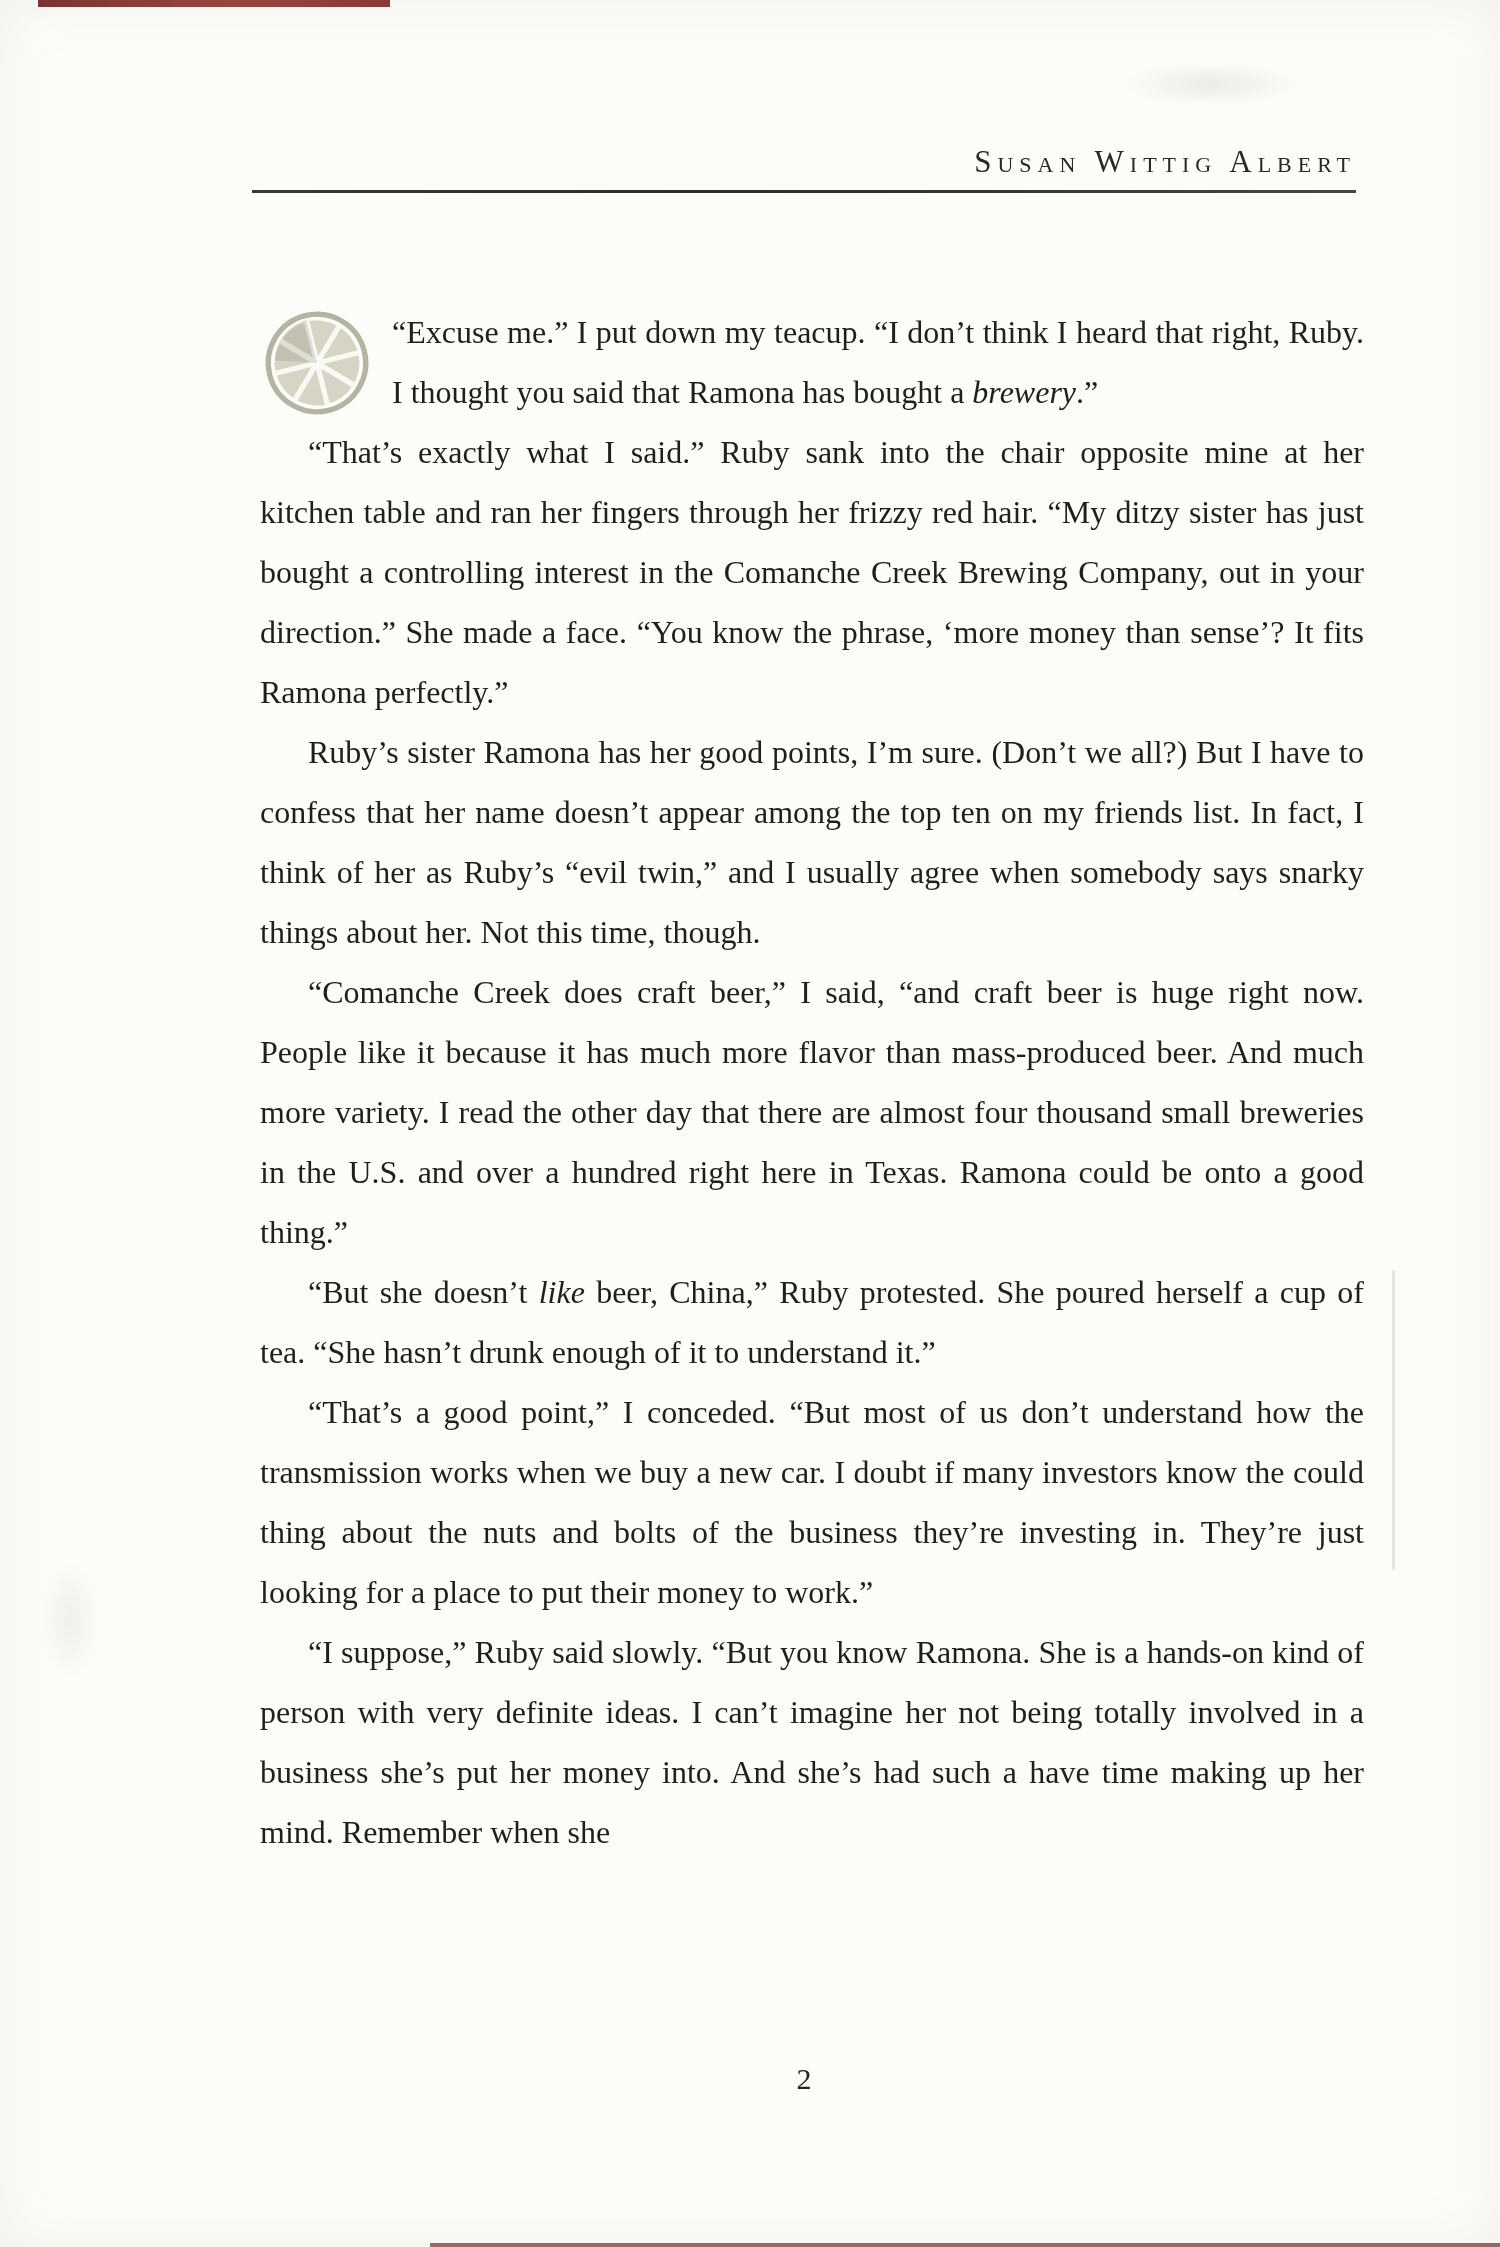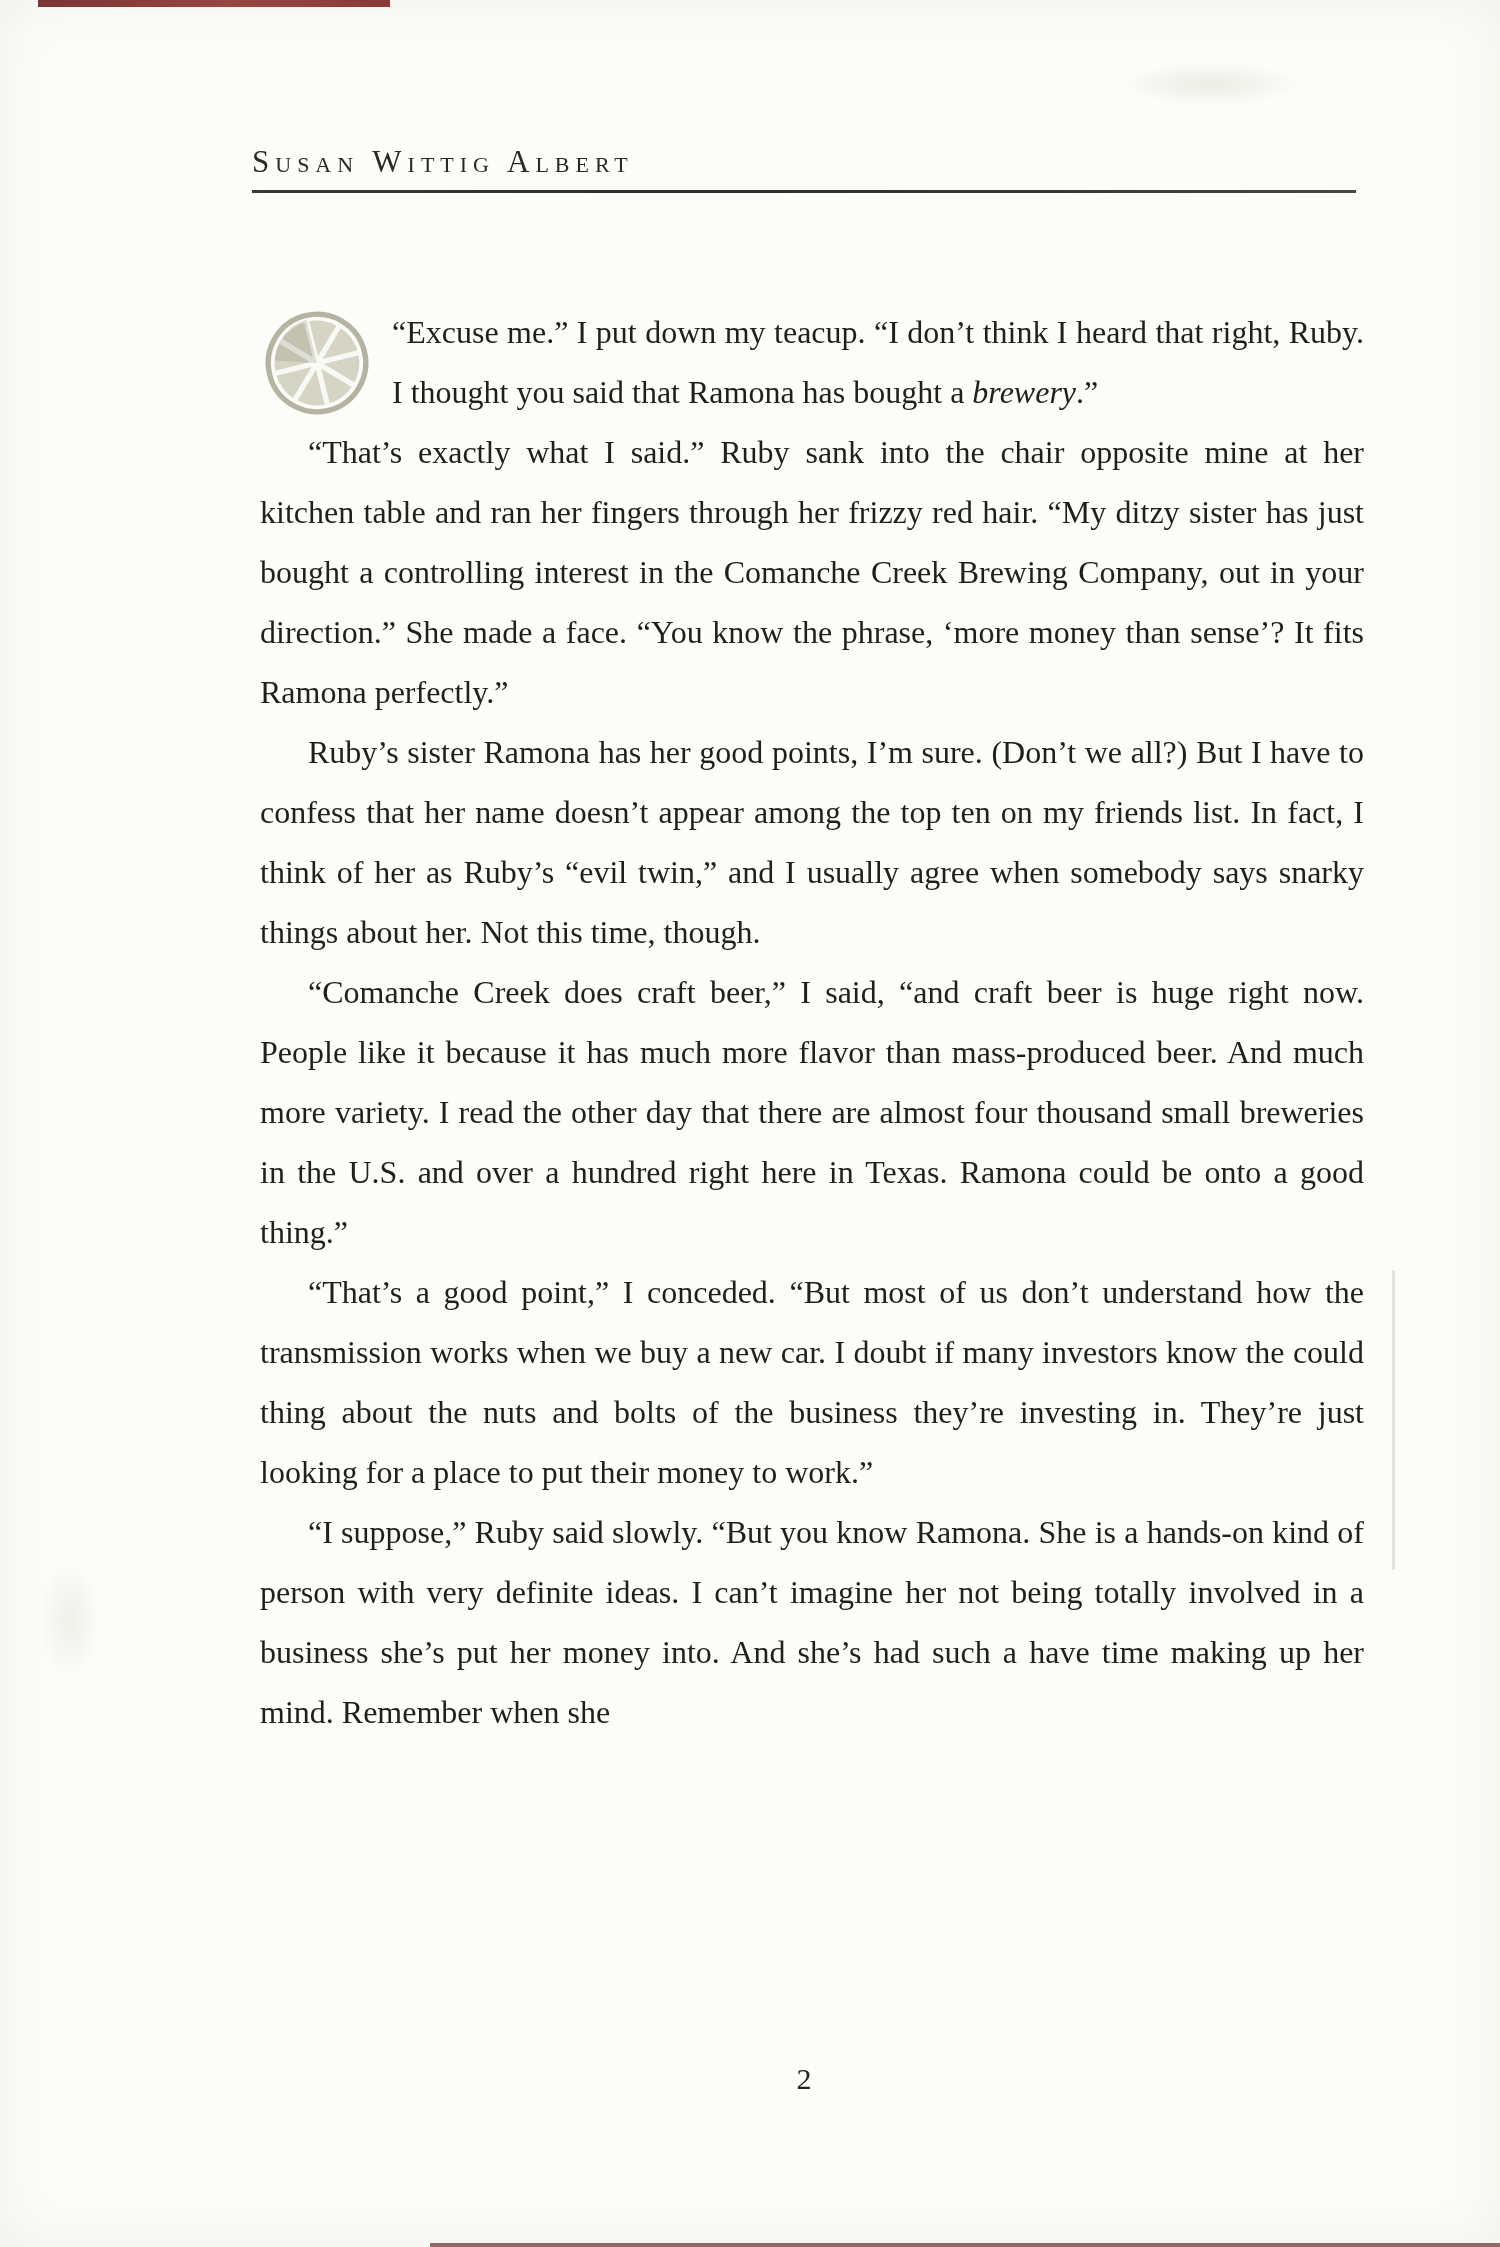--- a/index.html
+++ b/index.html
@@ -9,21 +9,21 @@
     margin:0 auto;
     background:#fcfcf8;
     font-family:"Liberation Serif","DejaVu Serif",serif;
     color:#211f1b;
     overflow:hidden;
     box-shadow:inset 0 0 60px rgba(120,115,100,0.08);
   }
   
   .running-head{
     position:absolute;top:144px;left:252px;width:1104px;
-    text-align:left;
+    text-align:right;
     font-variant:small-caps;
     font-size:31px;
     letter-spacing:6px;
     color:#2b2925;
   }
   .head-rule{
     position:absolute;top:190px;left:252px;width:1104px;height:3px;
     background:linear-gradient(90deg,#3b3933,#2f2d28 40%,#3b3933 75%,#4a473f);
   }
   
@@ -109,20 +109,23 @@
     </p>
 
     <p class="para">
       <span>Ruby’s sister Ramona has her good points, I’m sure. (Don’t we all?) But I have to confess that her name doesn’t appear among the top ten on my friends list. In fact, I think of her as Ruby’s “evil twin,” and I usually agree when somebody says snarky things about her. Not this time, though.</span>
     </p>
 
     <p class="para">
       <span>“Comanche Creek does craft beer,” I said, “and craft beer is huge right now. People like it because it has much more flavor than mass-produced beer. And much more variety. I read the other day that there are almost four thousand small breweries in the U.S. and over a hundred right here in Texas. Ramona could be onto a good thing.”</span>
     </p>
 
+    <p class="para">
+      <span>“But she doesn’t </span><span class="italic">like</span><span> beer, China,” Ruby protested. She poured herself a cup of tea. “She hasn’t drunk enough of it to understand it.”</span>
+    </p>
 
     <p class="para">
       <span>“That’s a good point,” I conceded. “But most of us don’t understand how the transmission works when we buy a new car. I doubt if many investors know the could thing about the nuts and bolts of the business they’re investing in. They’re just looking for a place to put their money to work.”</span>
     </p>
 
     <p class="para">
       <span>“I suppose,” Ruby said slowly. “But you know Ramona. She is a hands-on kind of person with very definite ideas. I can’t imagine her not being totally involved in a business she’s put her money into. And she’s had such a have time making up her mind. Remember when she</span>
     </p>
 
   </div>

